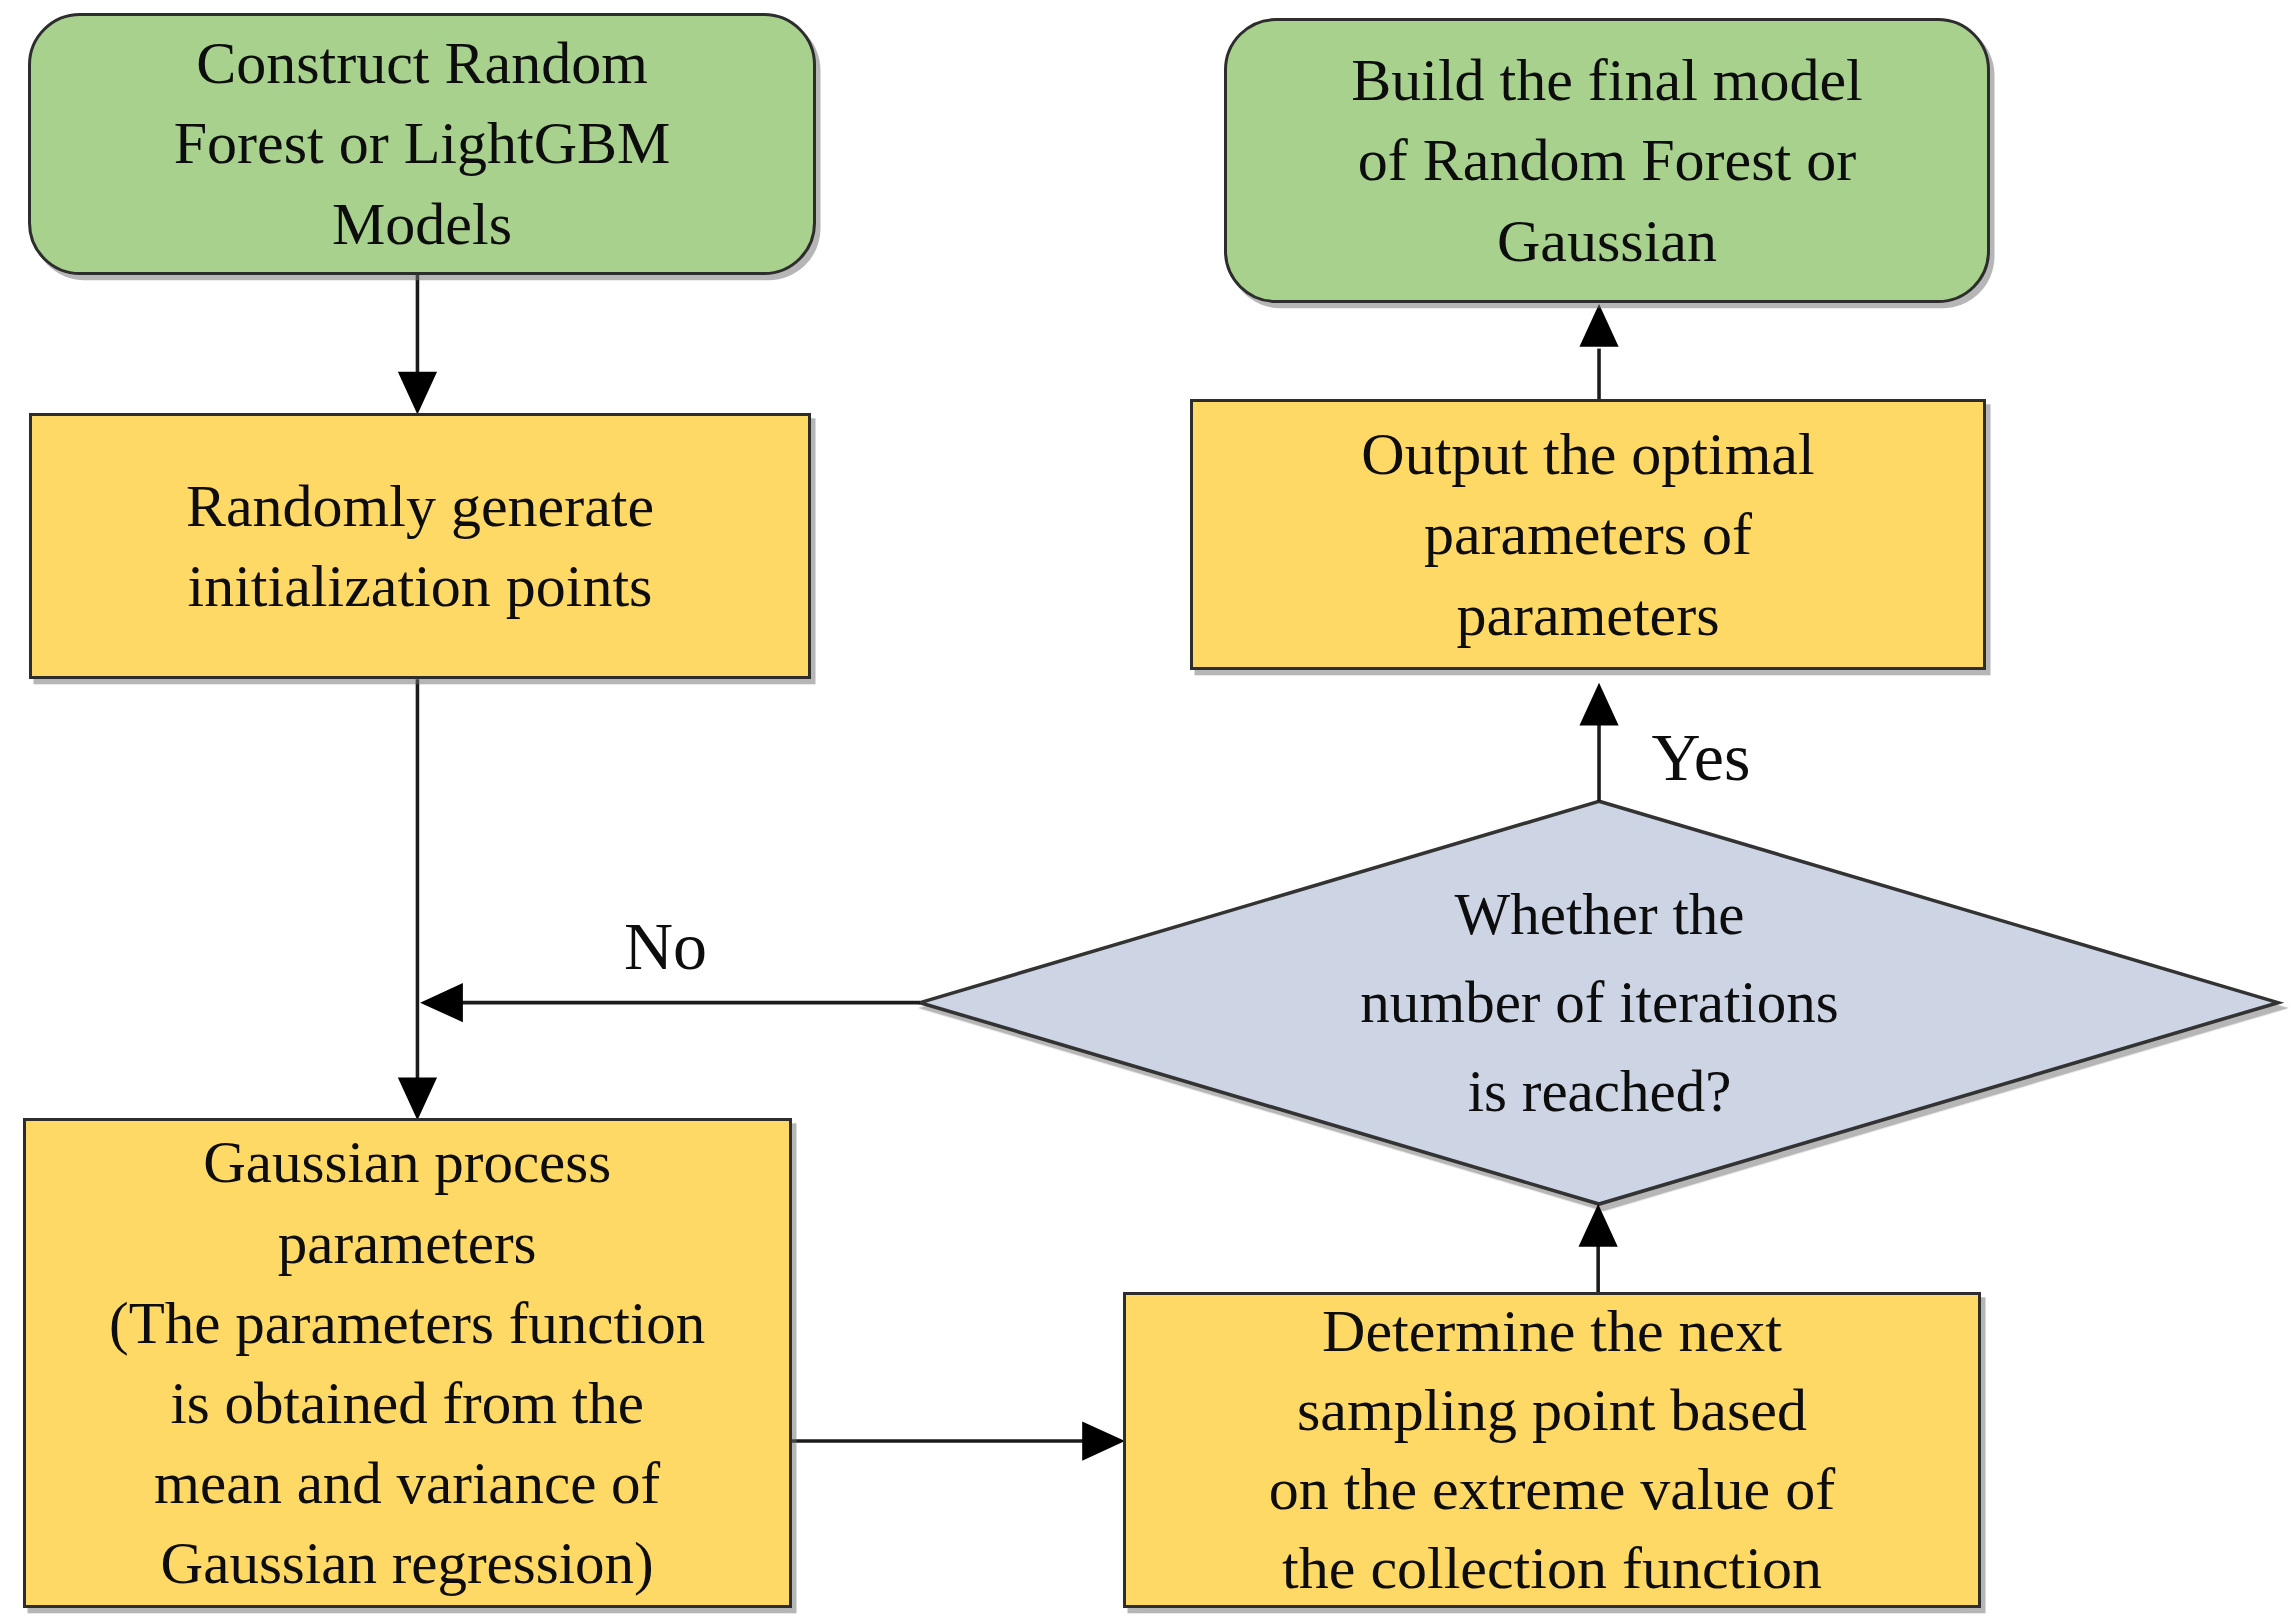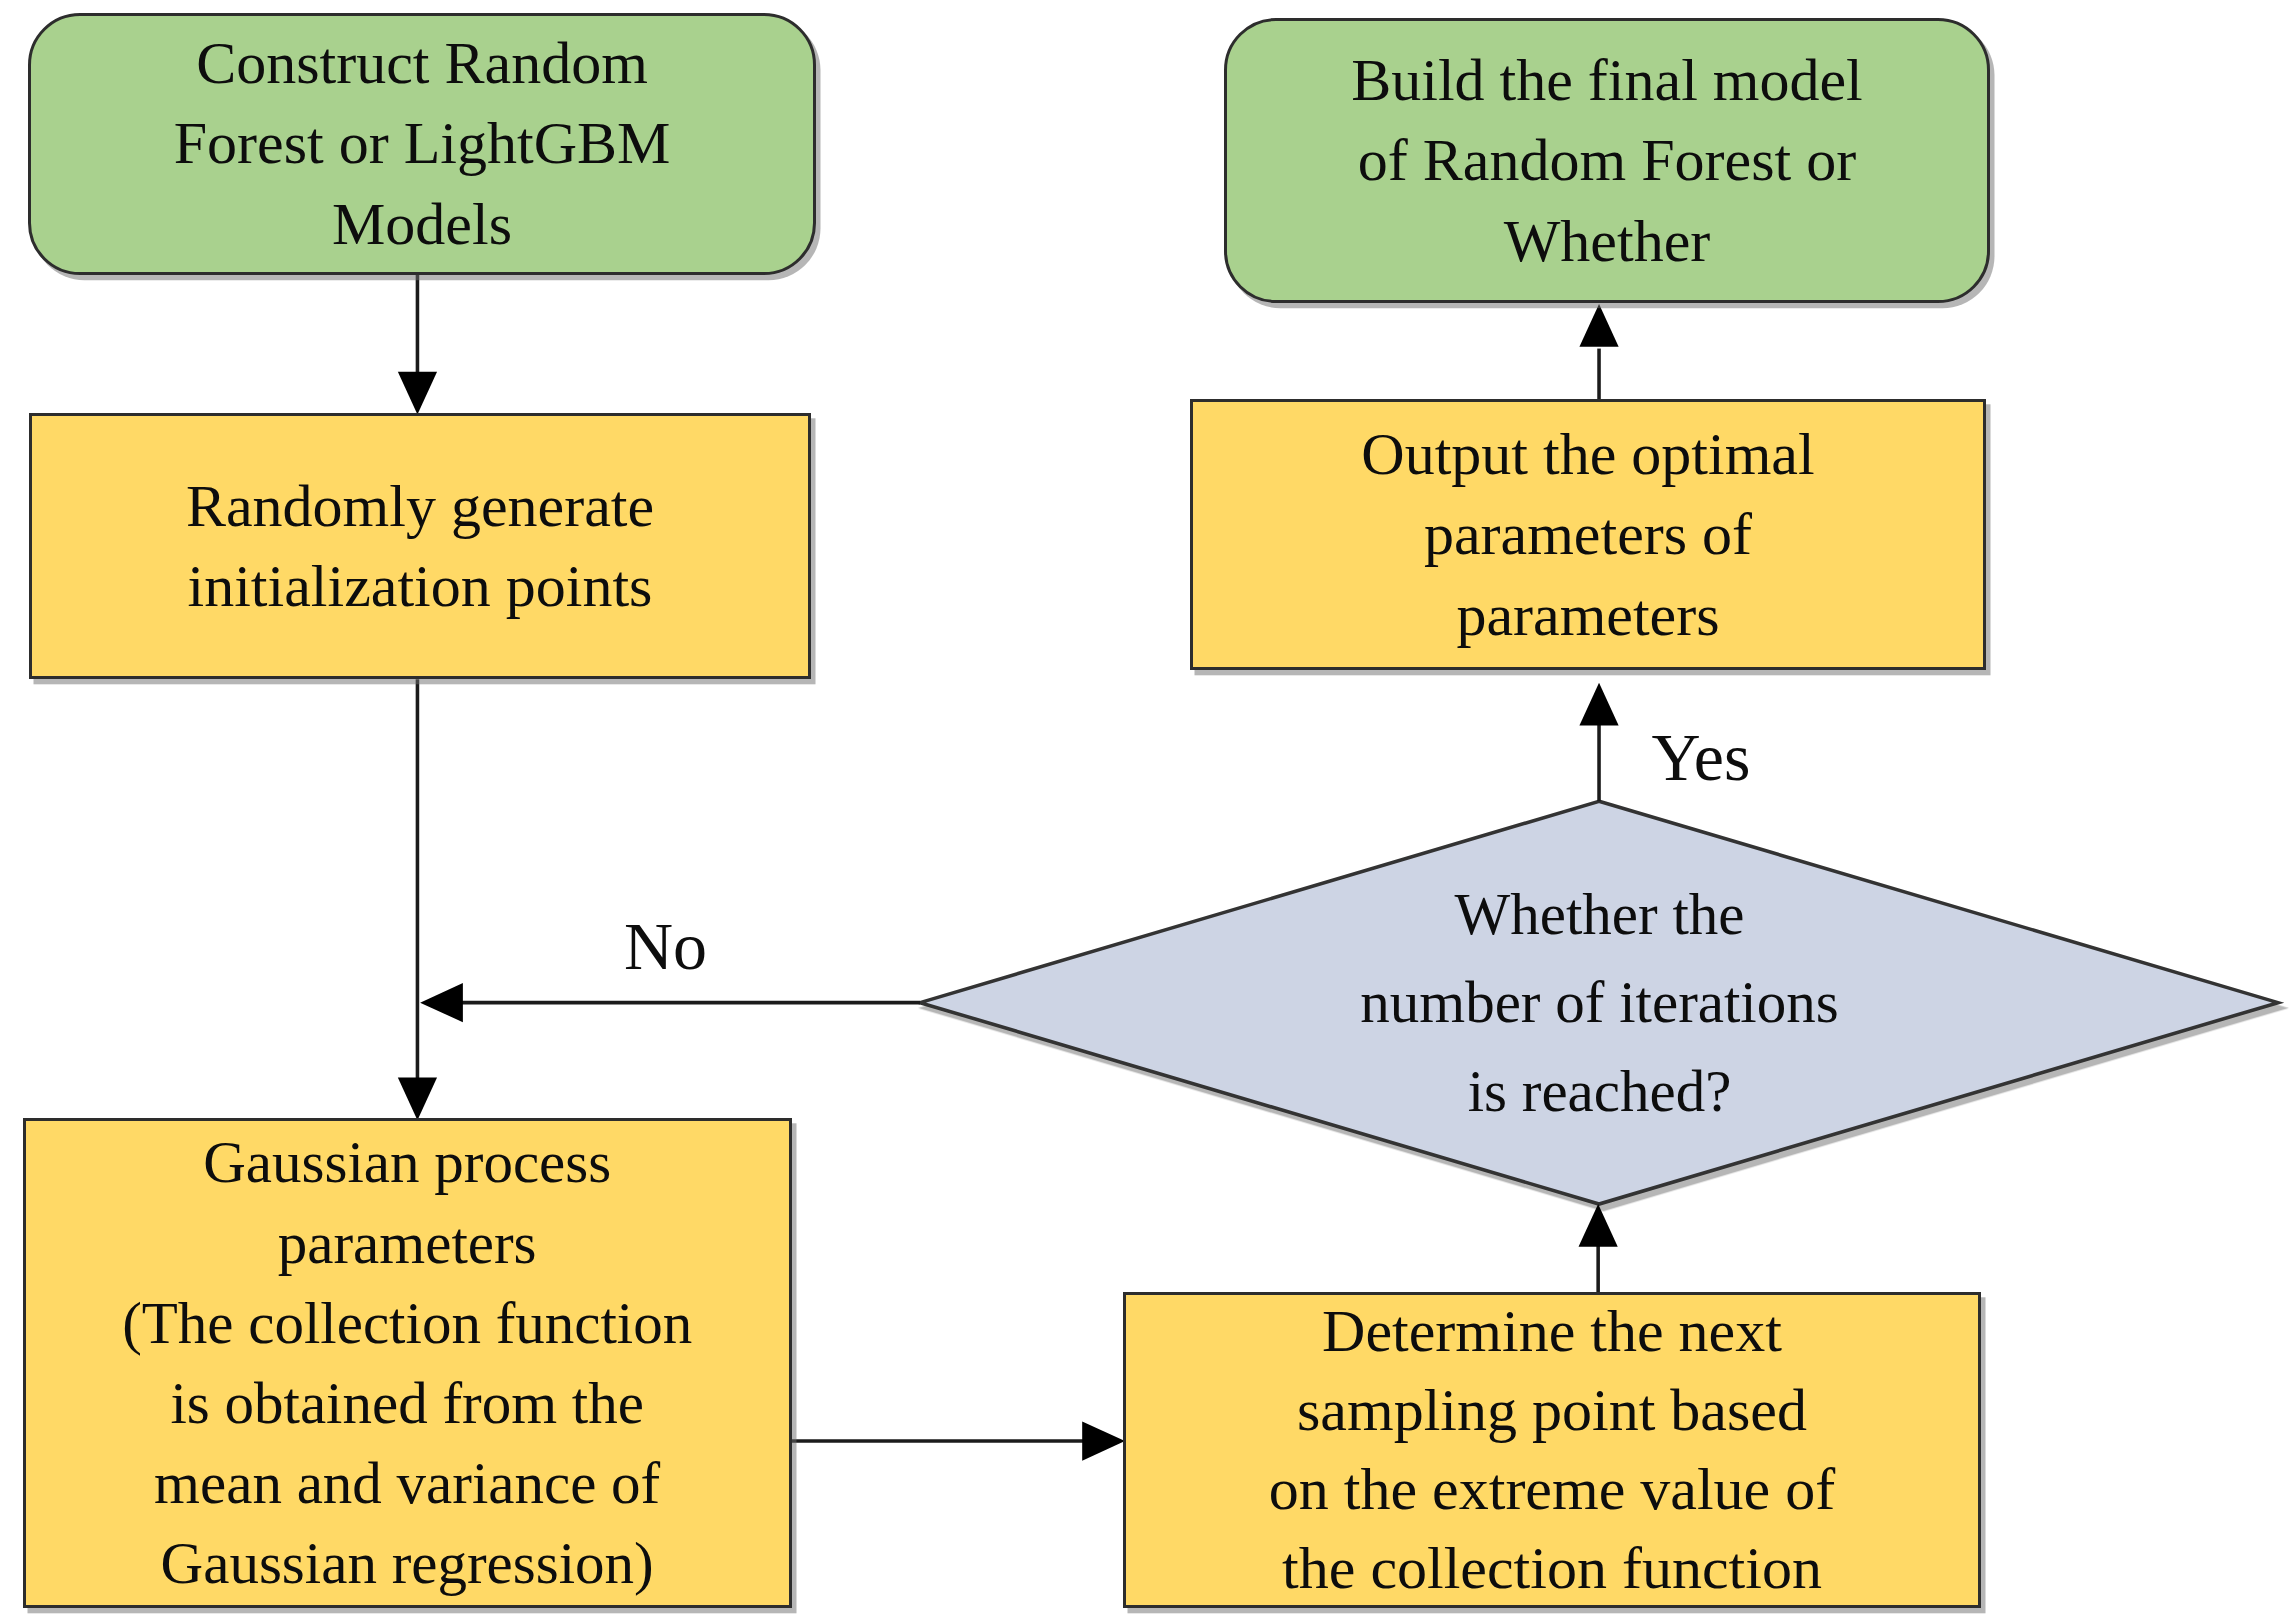--- a/index.html
+++ b/index.html
@@ -104,21 +104,21 @@
   </div>
 
   <div id="node-b" class="node yellow">
     <span class="tline">Randomly generate</span>
     <span class="tline">initialization points</span>
   </div>
 
   <div id="node-e" class="node yellow">
     <span class="tline">Gaussian process</span>
     <span class="tline">parameters</span>
-    <span class="tline">(The collection function</span>
+    <span class="tline">(The parameters function</span>
     <span class="tline">is obtained from the</span>
     <span class="tline">mean and variance of</span>
     <span class="tline">Gaussian regression)</span>
   </div>
 
   <div id="node-d-text" class="node diamond-text">
     <span class="tline">Whether the</span>
     <span class="tline">number of iterations</span>
     <span class="tline">is reached?</span>
   </div>
@@ -132,20 +132,20 @@
 
   <div id="node-g" class="node yellow">
     <span class="tline">Output the optimal</span>
     <span class="tline">parameters of</span>
     <span class="tline">parameters</span>
   </div>
 
   <div id="node-h" class="node green">
     <span class="tline">Build the final model</span>
     <span class="tline">of Random Forest or</span>
-    <span class="tline">Whether</span>
+    <span class="tline">Gaussian</span>
   </div>
 
   <div id="label-no" class="edge-label">No</div>
   <div id="label-yes" class="edge-label">Yes</div>
 
 </div>
 
 
 </body></html>

